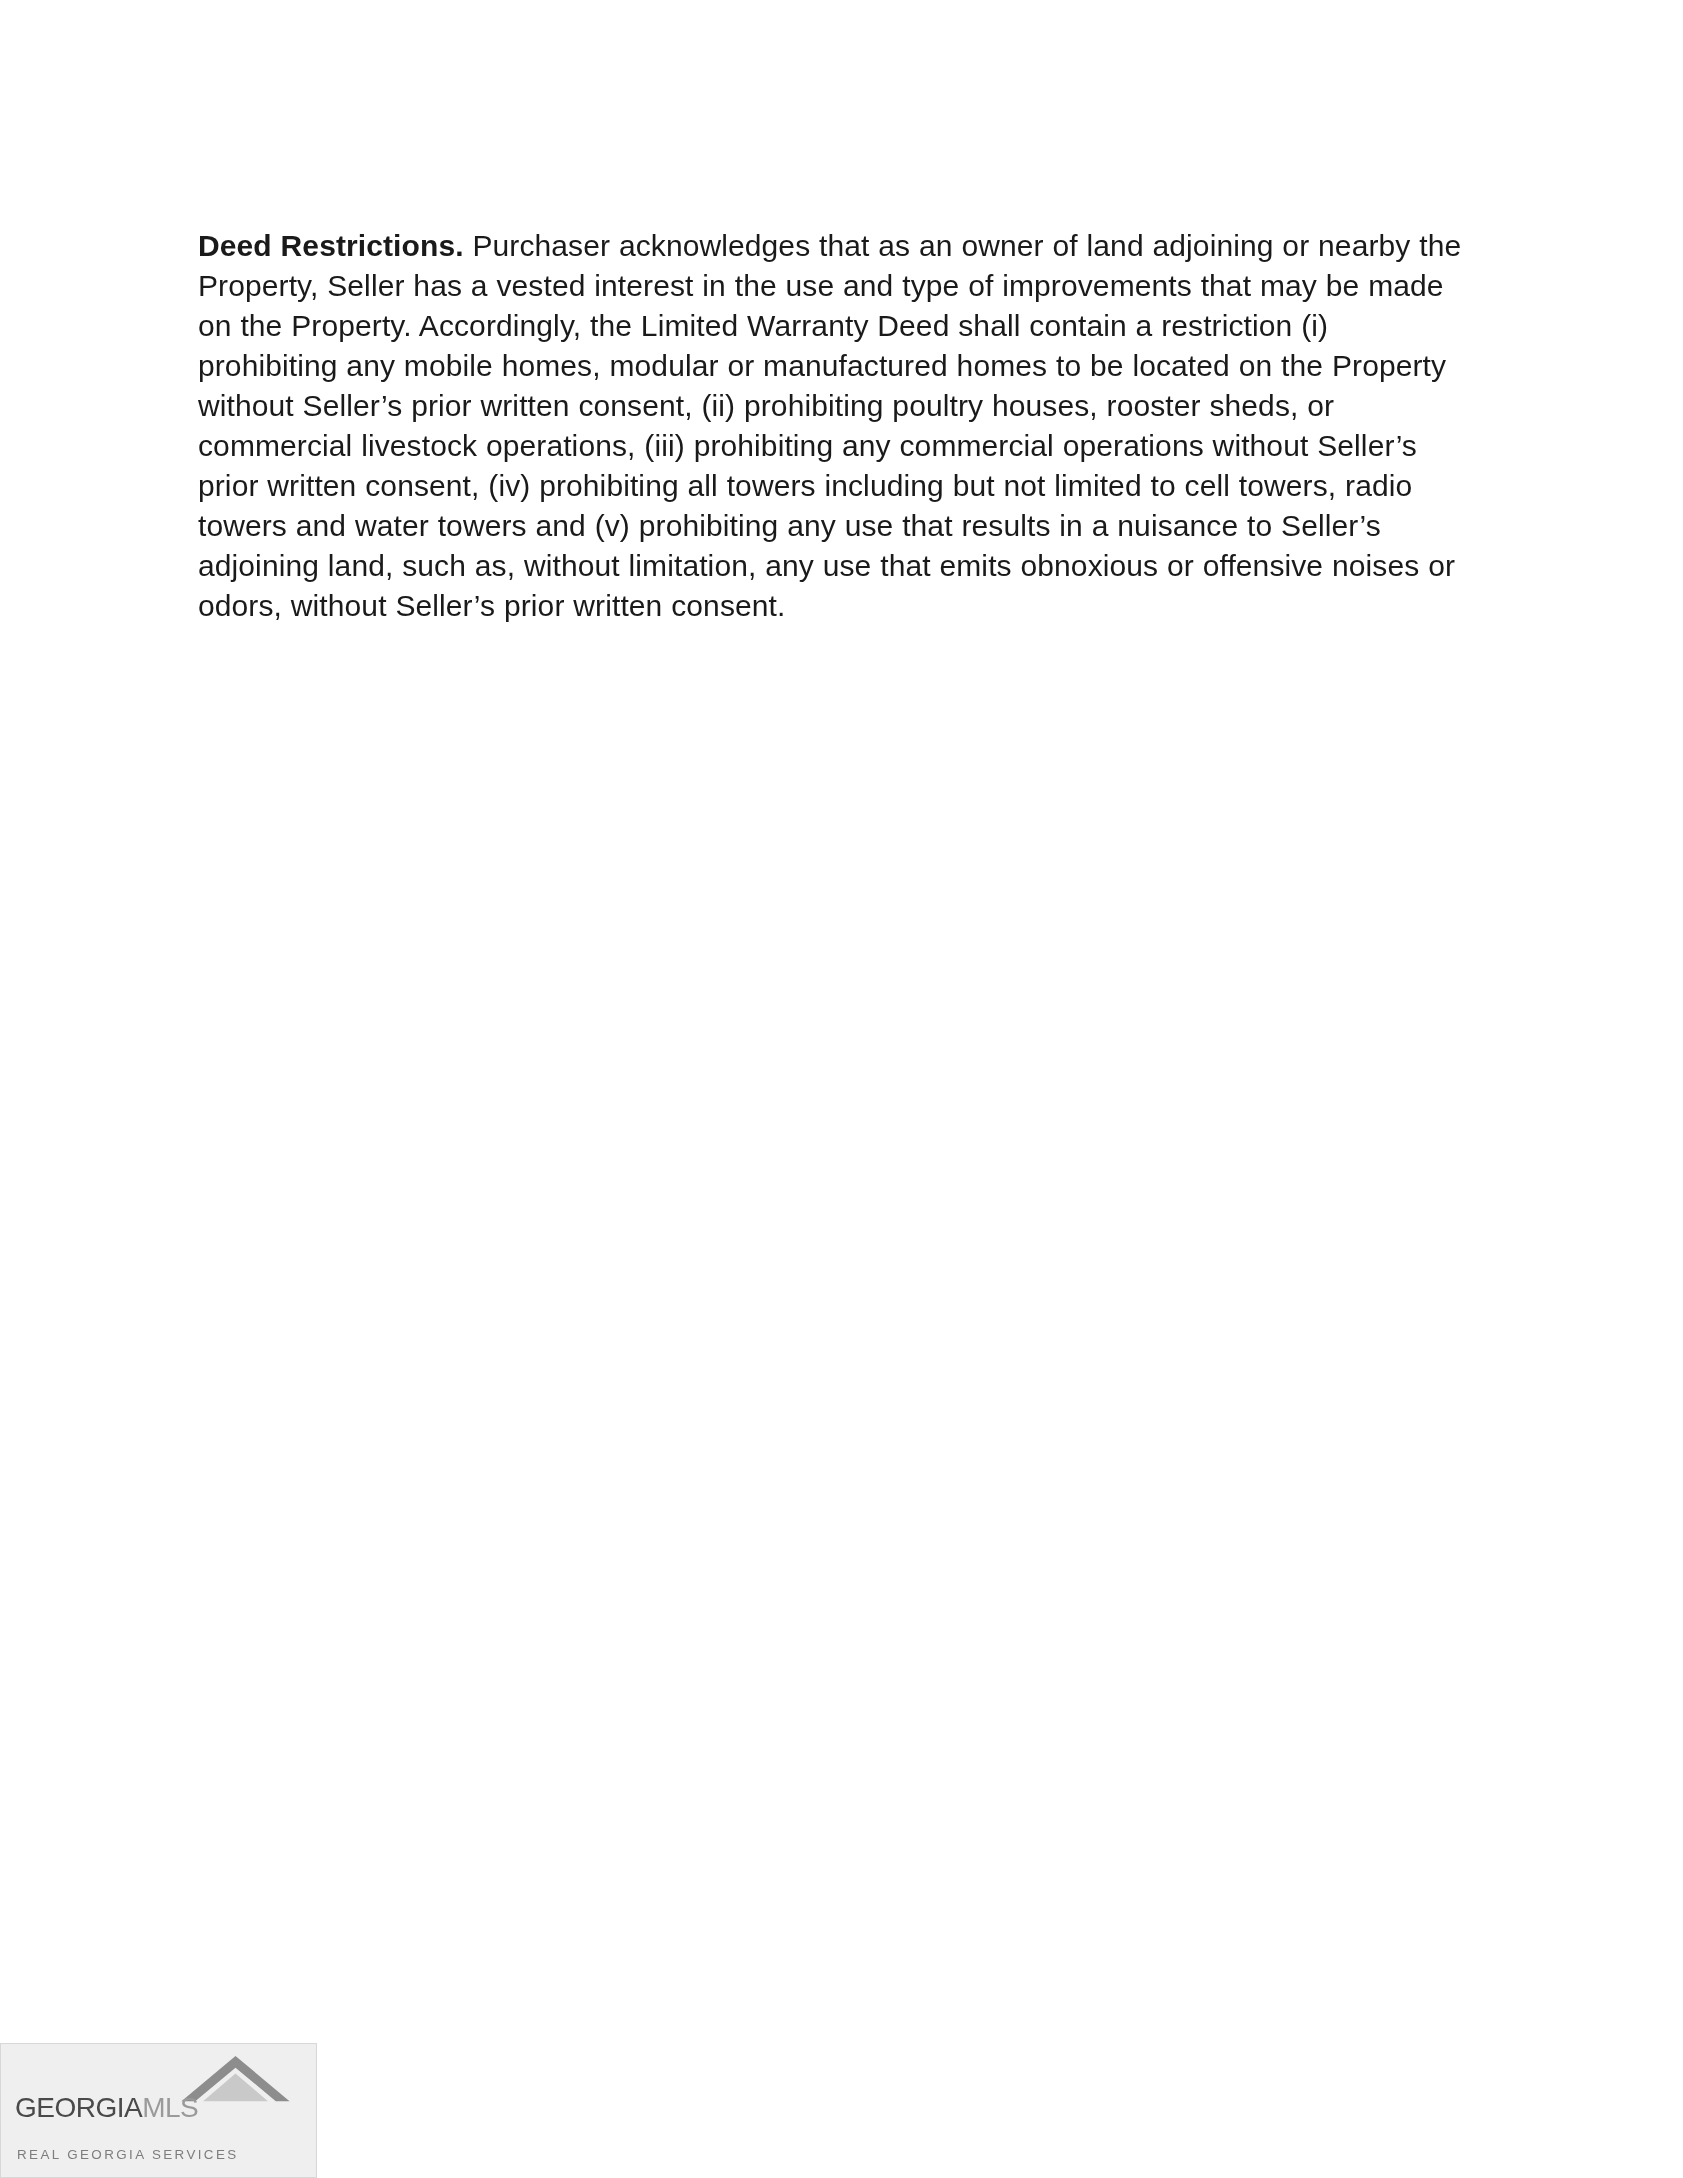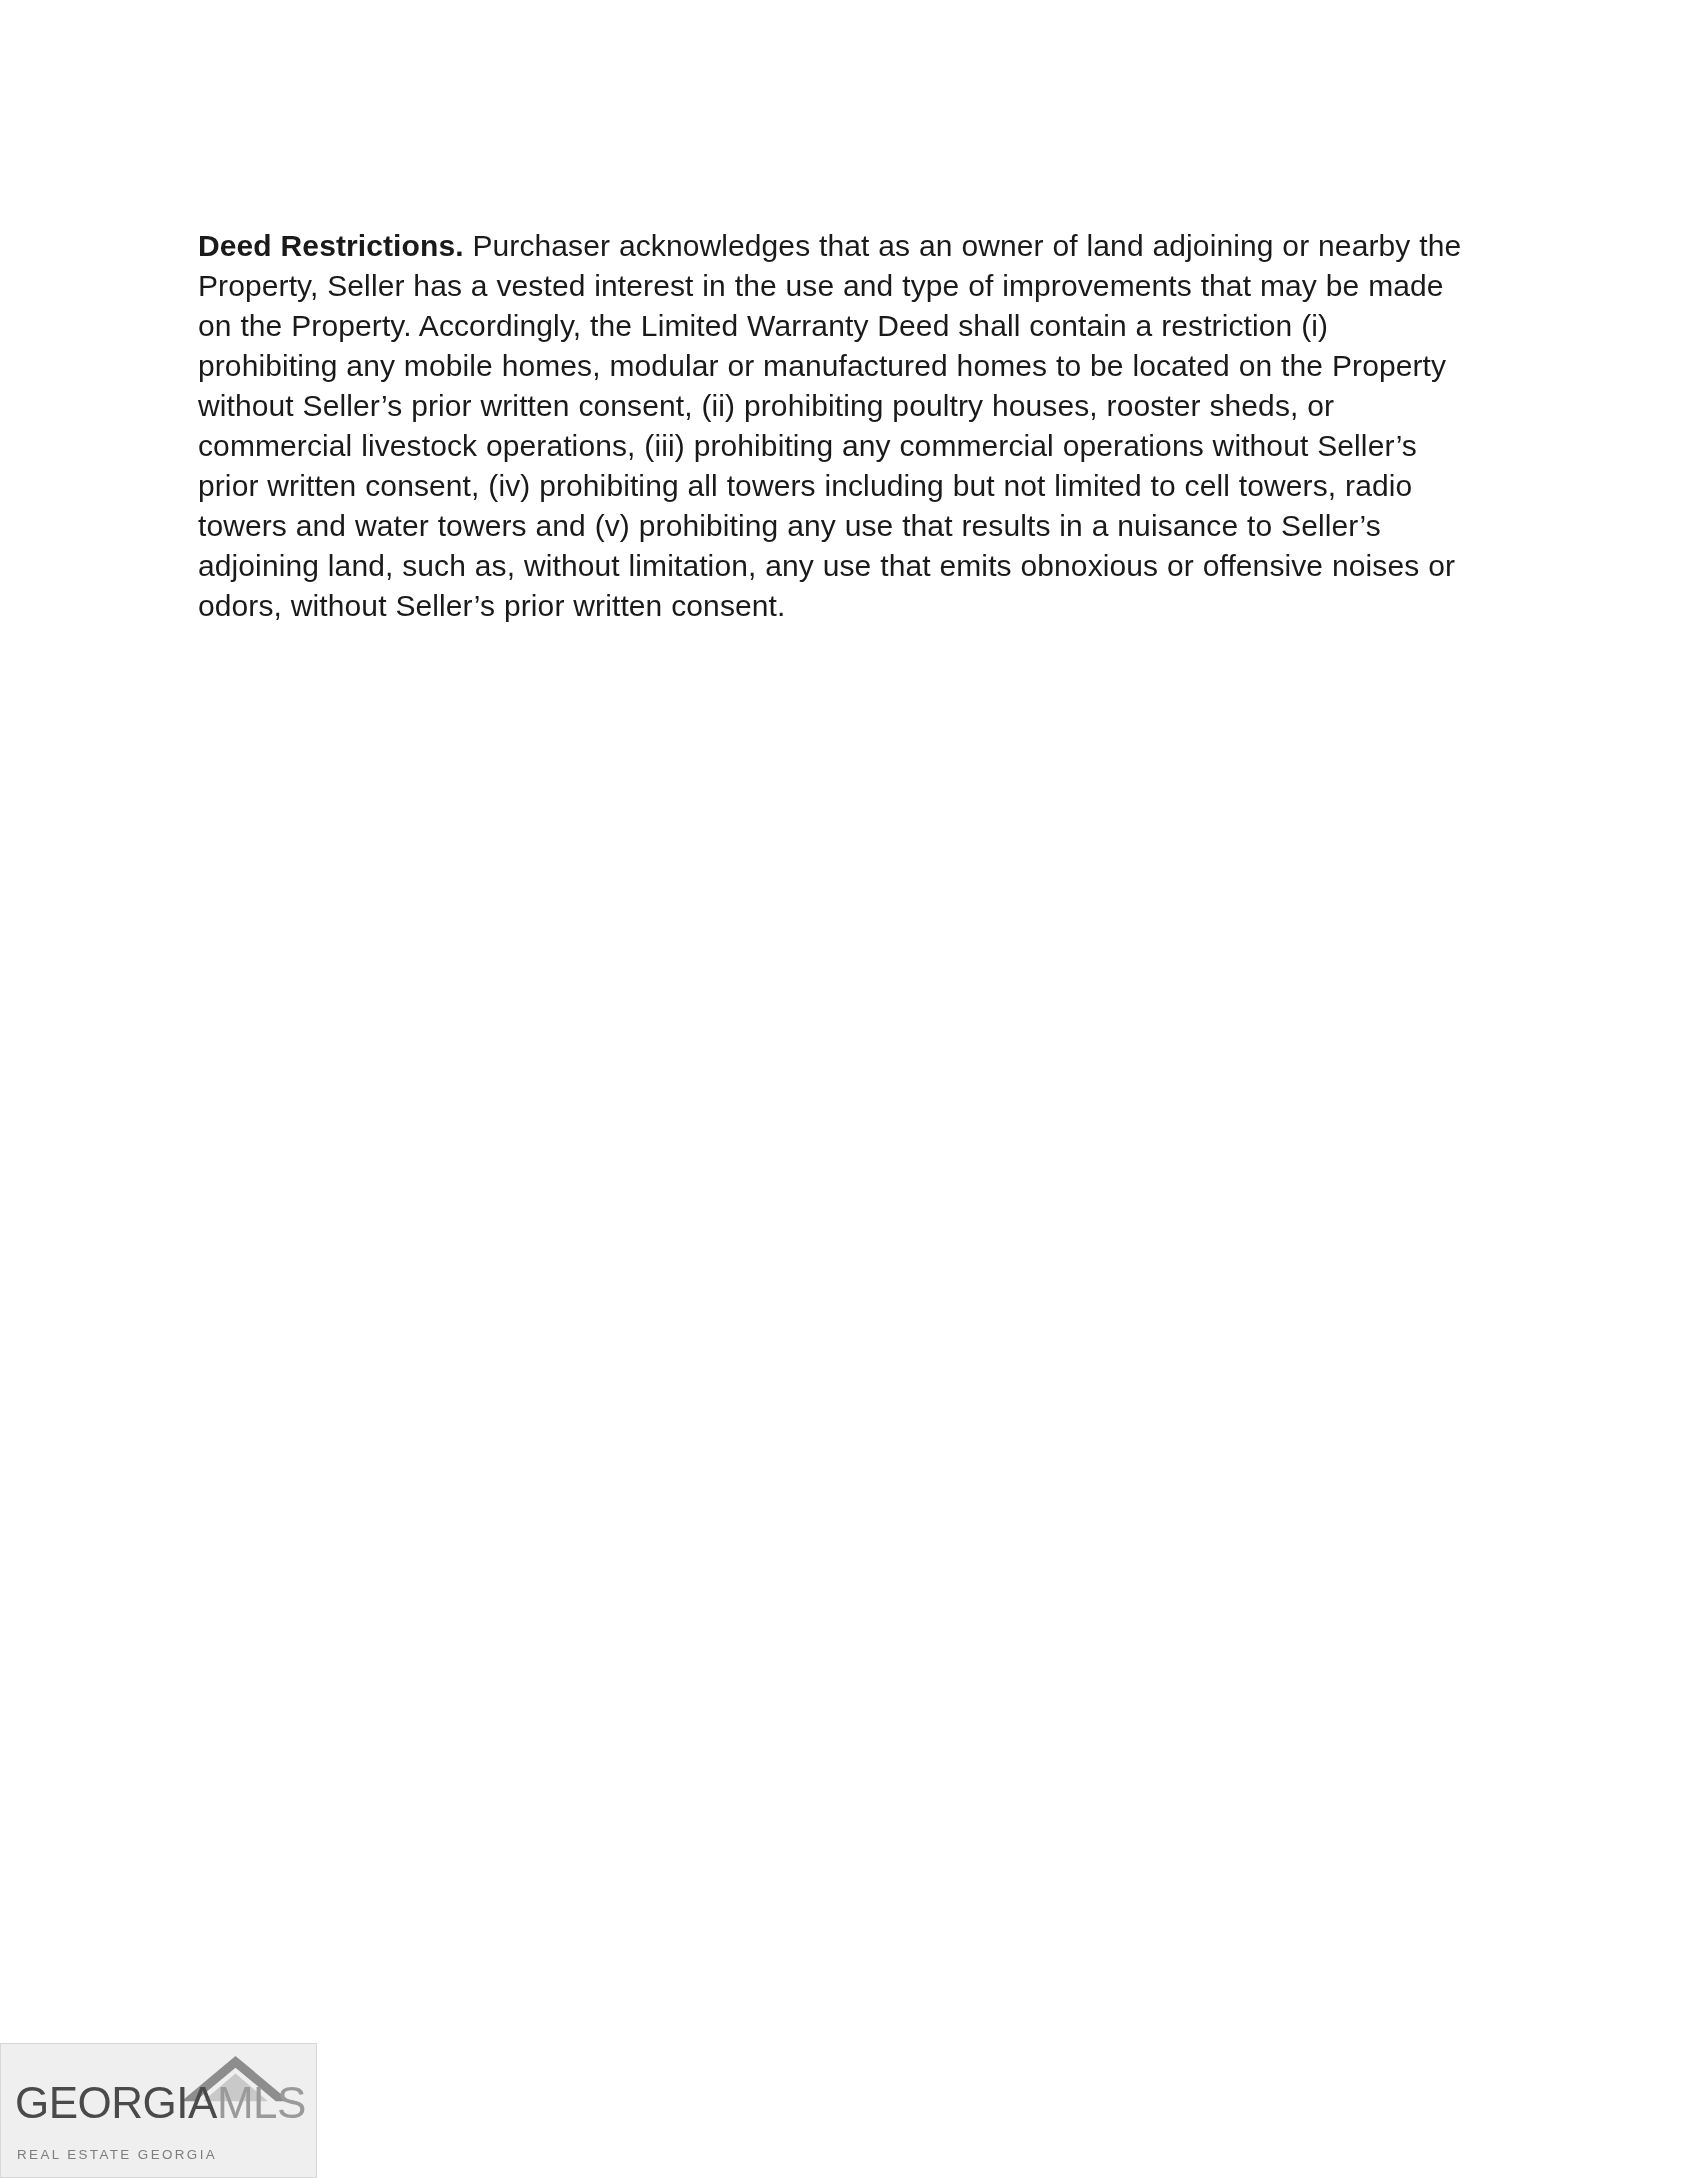--- a/index.html
+++ b/index.html
@@ -51,22 +51,22 @@
   .logo-roof {
     position: absolute;
     right: 22px;
     top: 8px;
     width: 117px;
     height: 57px;
   }
   .logo-wordmark {
     position: absolute;
     left: 14px;
-    top: 37px;
-    font-size: 44px;
+    top: 50px;
+    font-size: 28px;
     letter-spacing: -0.5px;
     white-space: nowrap;
     line-height: 1;
   }
   .logo-wordmark .georgia {
     color: #4a4a4a;
     font-weight: 400;
   }
   .logo-wordmark .mls {
     color: #9a9a9a;
@@ -90,17 +90,17 @@
   <div class="doc-body">
     <p class="paragraph"><span class="lead">Deed Restrictions.</span><span> Purchaser acknowledges that as an owner of land adjoining or nearby the Property, Seller has a vested interest in the use and type of improvements that may be made on the Property. Accordingly, the Limited Warranty Deed shall contain a restriction (i) prohibiting any mobile homes, modular or manufactured homes to be located on the Property without Seller’s prior written consent, (ii) prohibiting poultry houses, rooster sheds, or commercial livestock operations, (iii) prohibiting any commercial operations without Seller’s prior written consent, (iv) prohibiting all towers including but not limited to cell towers, radio towers and water towers and (v) prohibiting any use that results in a nuisance to Seller’s adjoining land, such as, without limitation, any use that emits obnoxious or offensive noises or odors, without Seller’s prior written consent.</span></p>
   </div>
 
   <div class="logo">
     <svg class="logo-roof" viewBox="0 0 118 58" xmlns="http://www.w3.org/2000/svg">
       <path d="M59 4 L114 50 L100 50 L59 16 L18 50 L4 50 Z" fill="#8d8d8d"></path>
       <path d="M59 22 L92 50 L26 50 Z" fill="#c9c9c9"></path>
     </svg>
     <div class="logo-wordmark"><span class="georgia">GEORGIA</span><span class="mls">MLS</span></div>
-    <div class="logo-tagline">REAL ESTATE GEORGIA</div>
+    <div class="logo-tagline">REAL GEORGIA SERVICES</div>
   </div>
 
 </div>
 
 
 </body></html>

